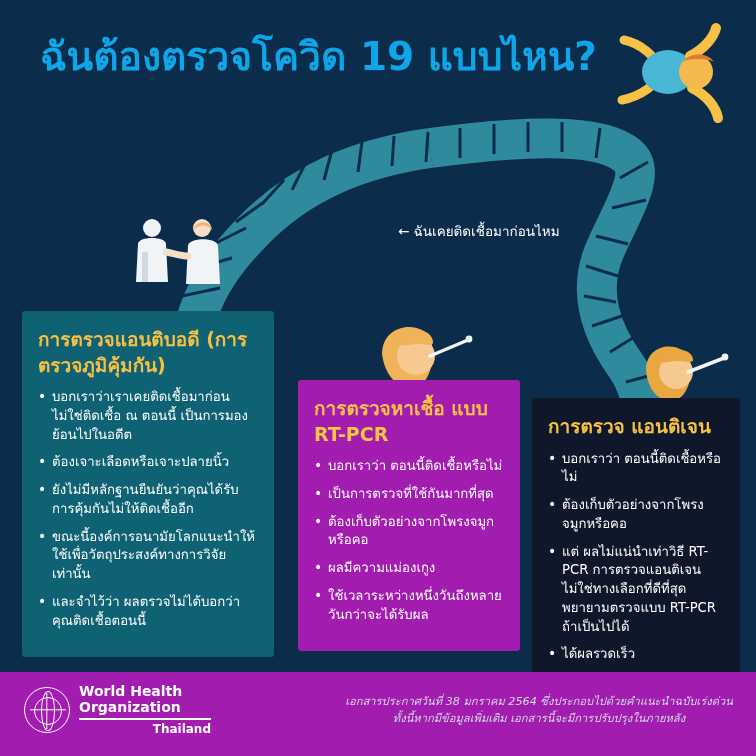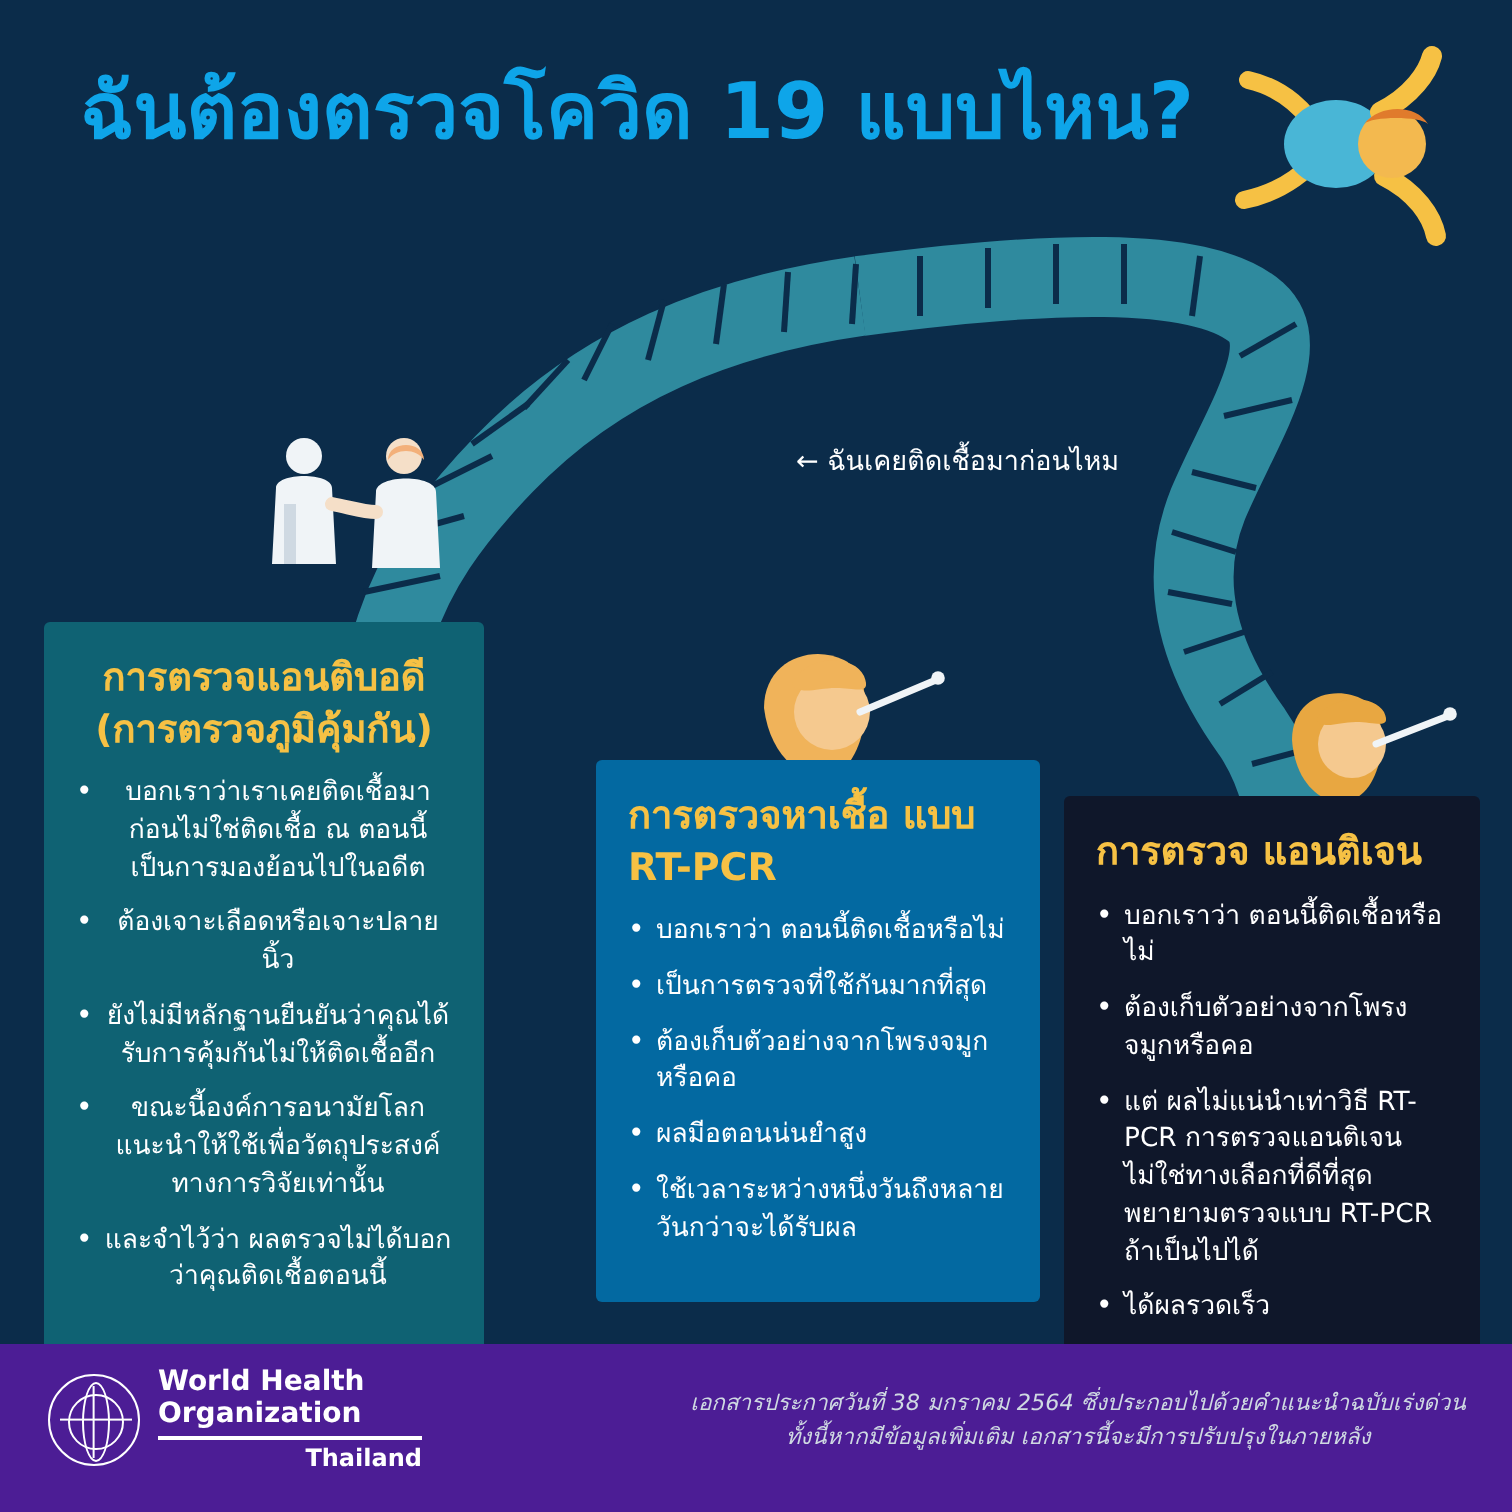--- a/index.html
+++ b/index.html
@@ -86,41 +86,40 @@
   .card li:before {
     content: "•";
     position: absolute;
     left: 0; top: -1px;
     color: #ffffff;
     font-size: 14px;
   }
 
   #card-antibody {
     left: 22px; top: 311px;
-    width: 220px;
+    width: 252px;
     background: #0f6273;
-    text-align: center;
   }
   #card-rtpcr {
     left: 298px; top: 380px;
     width: 222px;
-    background: #0369a1;
+    background: #a21caf;
   }
   #card-antigen {
     left: 532px; top: 398px;
     width: 208px;
     background: #0f172a;
   }
 
   
   #footer {
     position: absolute;
     left: 0; bottom: 0;
     width: 756px; height: 84px;
-    background: #4c1d95;
+    background: #a21caf;
     z-index: 8;
   }
   #who-logo {
     position: absolute;
     left: 24px; top: 12px;
     display: flex;
     align-items: center;
     gap: 9px;
   }
   #who-logo .emblem {
@@ -309,21 +308,21 @@
       <li>และจำไว้ว่า ผลตรวจไม่ได้บอกว่าคุณติดเชื้อตอนนี้</li>
     </ul>
   </section>
 
   <section class="card" id="card-rtpcr">
     <h2>การตรวจหาเชื้อ แบบ RT-PCR</h2>
     <ul>
       <li>บอกเราว่า ตอนนี้ติดเชื้อหรือไม่</li>
       <li>เป็นการตรวจที่ใช้กันมากที่สุด</li>
       <li>ต้องเก็บตัวอย่างจากโพรงจมูกหรือคอ</li>
-      <li>ผลมีอตอนน่นยำสูง</li>
+      <li>ผลมีความแม่องเกูง</li>
       <li>ใช้เวลาระหว่างหนึ่งวันถึงหลายวันกว่าจะได้รับผล</li>
     </ul>
   </section>
 
   <section class="card" id="card-antigen">
     <h2>การตรวจ แอนติเจน</h2>
     <ul>
       <li>บอกเราว่า ตอนนี้ติดเชื้อหรือไม่</li>
       <li>ต้องเก็บตัวอย่างจากโพรงจมูกหรือคอ</li>
       <li>แต่ ผลไม่แน่นำเท่าวิธี RT-PCR การตรวจแอนติเจนไม่ใช่ทางเลือกที่ดีที่สุด พยายามตรวจแบบ RT-PCR ถ้าเป็นไปได้</li>

